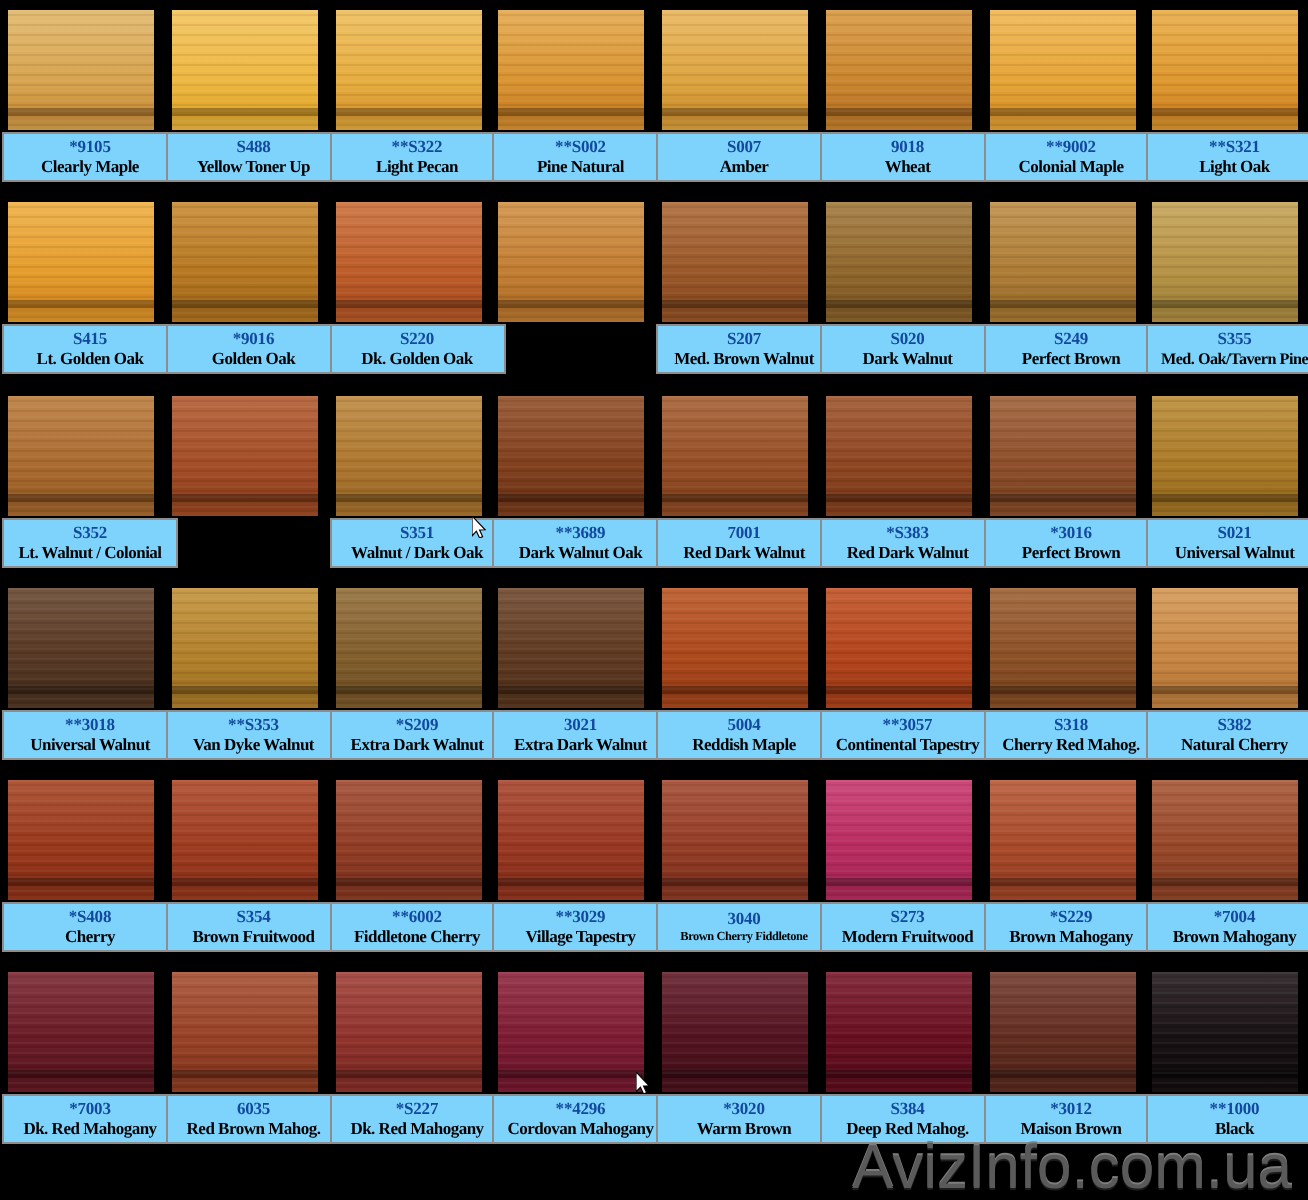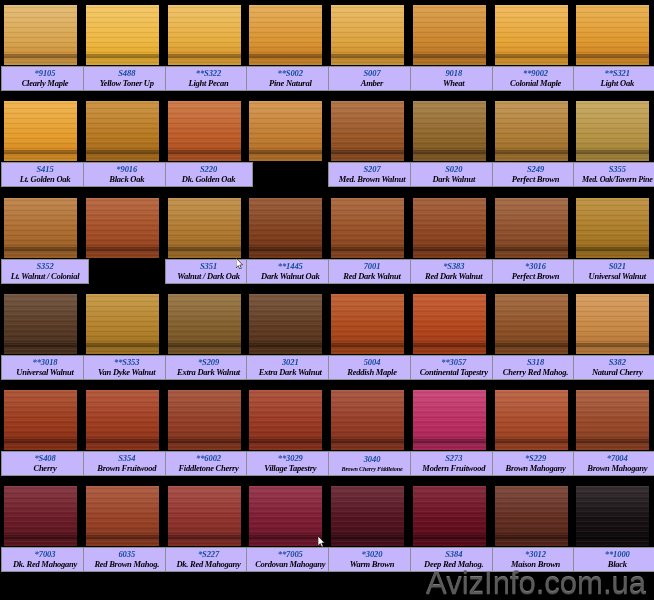--- a/index.html
+++ b/index.html
@@ -97,29 +97,28 @@
     height: 55%;
     background: linear-gradient(180deg, rgba(255,255,255,0.11), rgba(255,255,255,0.0));
   }
 
   .label {
     position: absolute;
     left: 1px;
     top: 66px;
     width: 88px;
     height: 25px;
-    background: #c4b5fd;
+    background: #7dd3fc;
     border: 1px solid #8d8d8d;
     box-sizing: border-box;
     display: flex;
     flex-direction: column;
     align-items: center;
     justify-content: center;
     overflow: hidden;
-    font-style: italic;
   }
 
   .code {
     color: #12489e;
     font-weight: bold;
     font-size: 8.5px;
     line-height: 10px;
     letter-spacing: -0.1px;
     white-space: nowrap;
   }
@@ -287,21 +286,21 @@
       <div class="cell">
         <div class="swatch-wrap">
           <div class="swatch" style="background: linear-gradient(rgb(197, 134, 43) 0%, rgb(181, 118, 31) 62%, rgb(162, 103, 24) 86%, rgb(181, 118, 31) 100%);">
             <div class="sheen"></div>
             <div class="seam"></div>
             <div class="seam2"></div>
           </div>
         </div>
         <div class="label">
           <div class="code">*9016</div>
-          <div class="name">Black Oak</div>
+          <div class="name">Golden Oak</div>
         </div>
       </div>
       <div class="cell">
         <div class="swatch-wrap">
           <div class="swatch" style="background: linear-gradient(rgb(201, 106, 51) 0%, rgb(187, 90, 39) 62%, rgb(169, 76, 30) 86%, rgb(187, 90, 39) 100%);">
             <div class="sheen"></div>
             <div class="seam"></div>
             <div class="seam2"></div>
           </div>
         </div>
@@ -408,21 +407,21 @@
       </div>
       <div class="cell">
         <div class="swatch-wrap">
           <div class="swatch" style="background: linear-gradient(rgb(142, 74, 35) 0%, rgb(126, 61, 27) 62%, rgb(109, 50, 21) 86%, rgb(126, 61, 27) 100%);">
             <div class="sheen"></div>
             <div class="seam"></div>
             <div class="seam2"></div>
           </div>
         </div>
         <div class="label">
-          <div class="code">**1445</div>
+          <div class="code">**3689</div>
           <div class="name">Dark Walnut Oak</div>
         </div>
       </div>
       <div class="cell">
         <div class="swatch-wrap">
           <div class="swatch" style="background: linear-gradient(rgb(163, 90, 44) 0%, rgb(147, 76, 35) 62%, rgb(129, 64, 27) 86%, rgb(147, 76, 35) 100%);">
             <div class="sheen"></div>
             <div class="seam"></div>
             <div class="seam2"></div>
           </div>
@@ -720,21 +719,21 @@
       </div>
       <div class="cell">
         <div class="swatch-wrap">
           <div class="swatch" style="background: linear-gradient(rgb(139, 32, 56) 0%, rgb(122, 25, 48) 62%, rgb(105, 19, 40) 86%, rgb(122, 25, 48) 100%);">
             <div class="sheen"></div>
             <div class="seam"></div>
             <div class="seam2"></div>
           </div>
         </div>
         <div class="label">
-          <div class="code">**7005</div>
+          <div class="code">**4296</div>
           <div class="name">Cordovan Mahogany</div>
         </div>
       </div>
       <div class="cell">
         <div class="swatch-wrap">
           <div class="swatch" style="background: linear-gradient(rgb(94, 23, 36) 0%, rgb(79, 17, 29) 62%, rgb(66, 13, 24) 86%, rgb(79, 17, 29) 100%);">
             <div class="sheen"></div>
             <div class="seam"></div>
             <div class="seam2"></div>
           </div>

